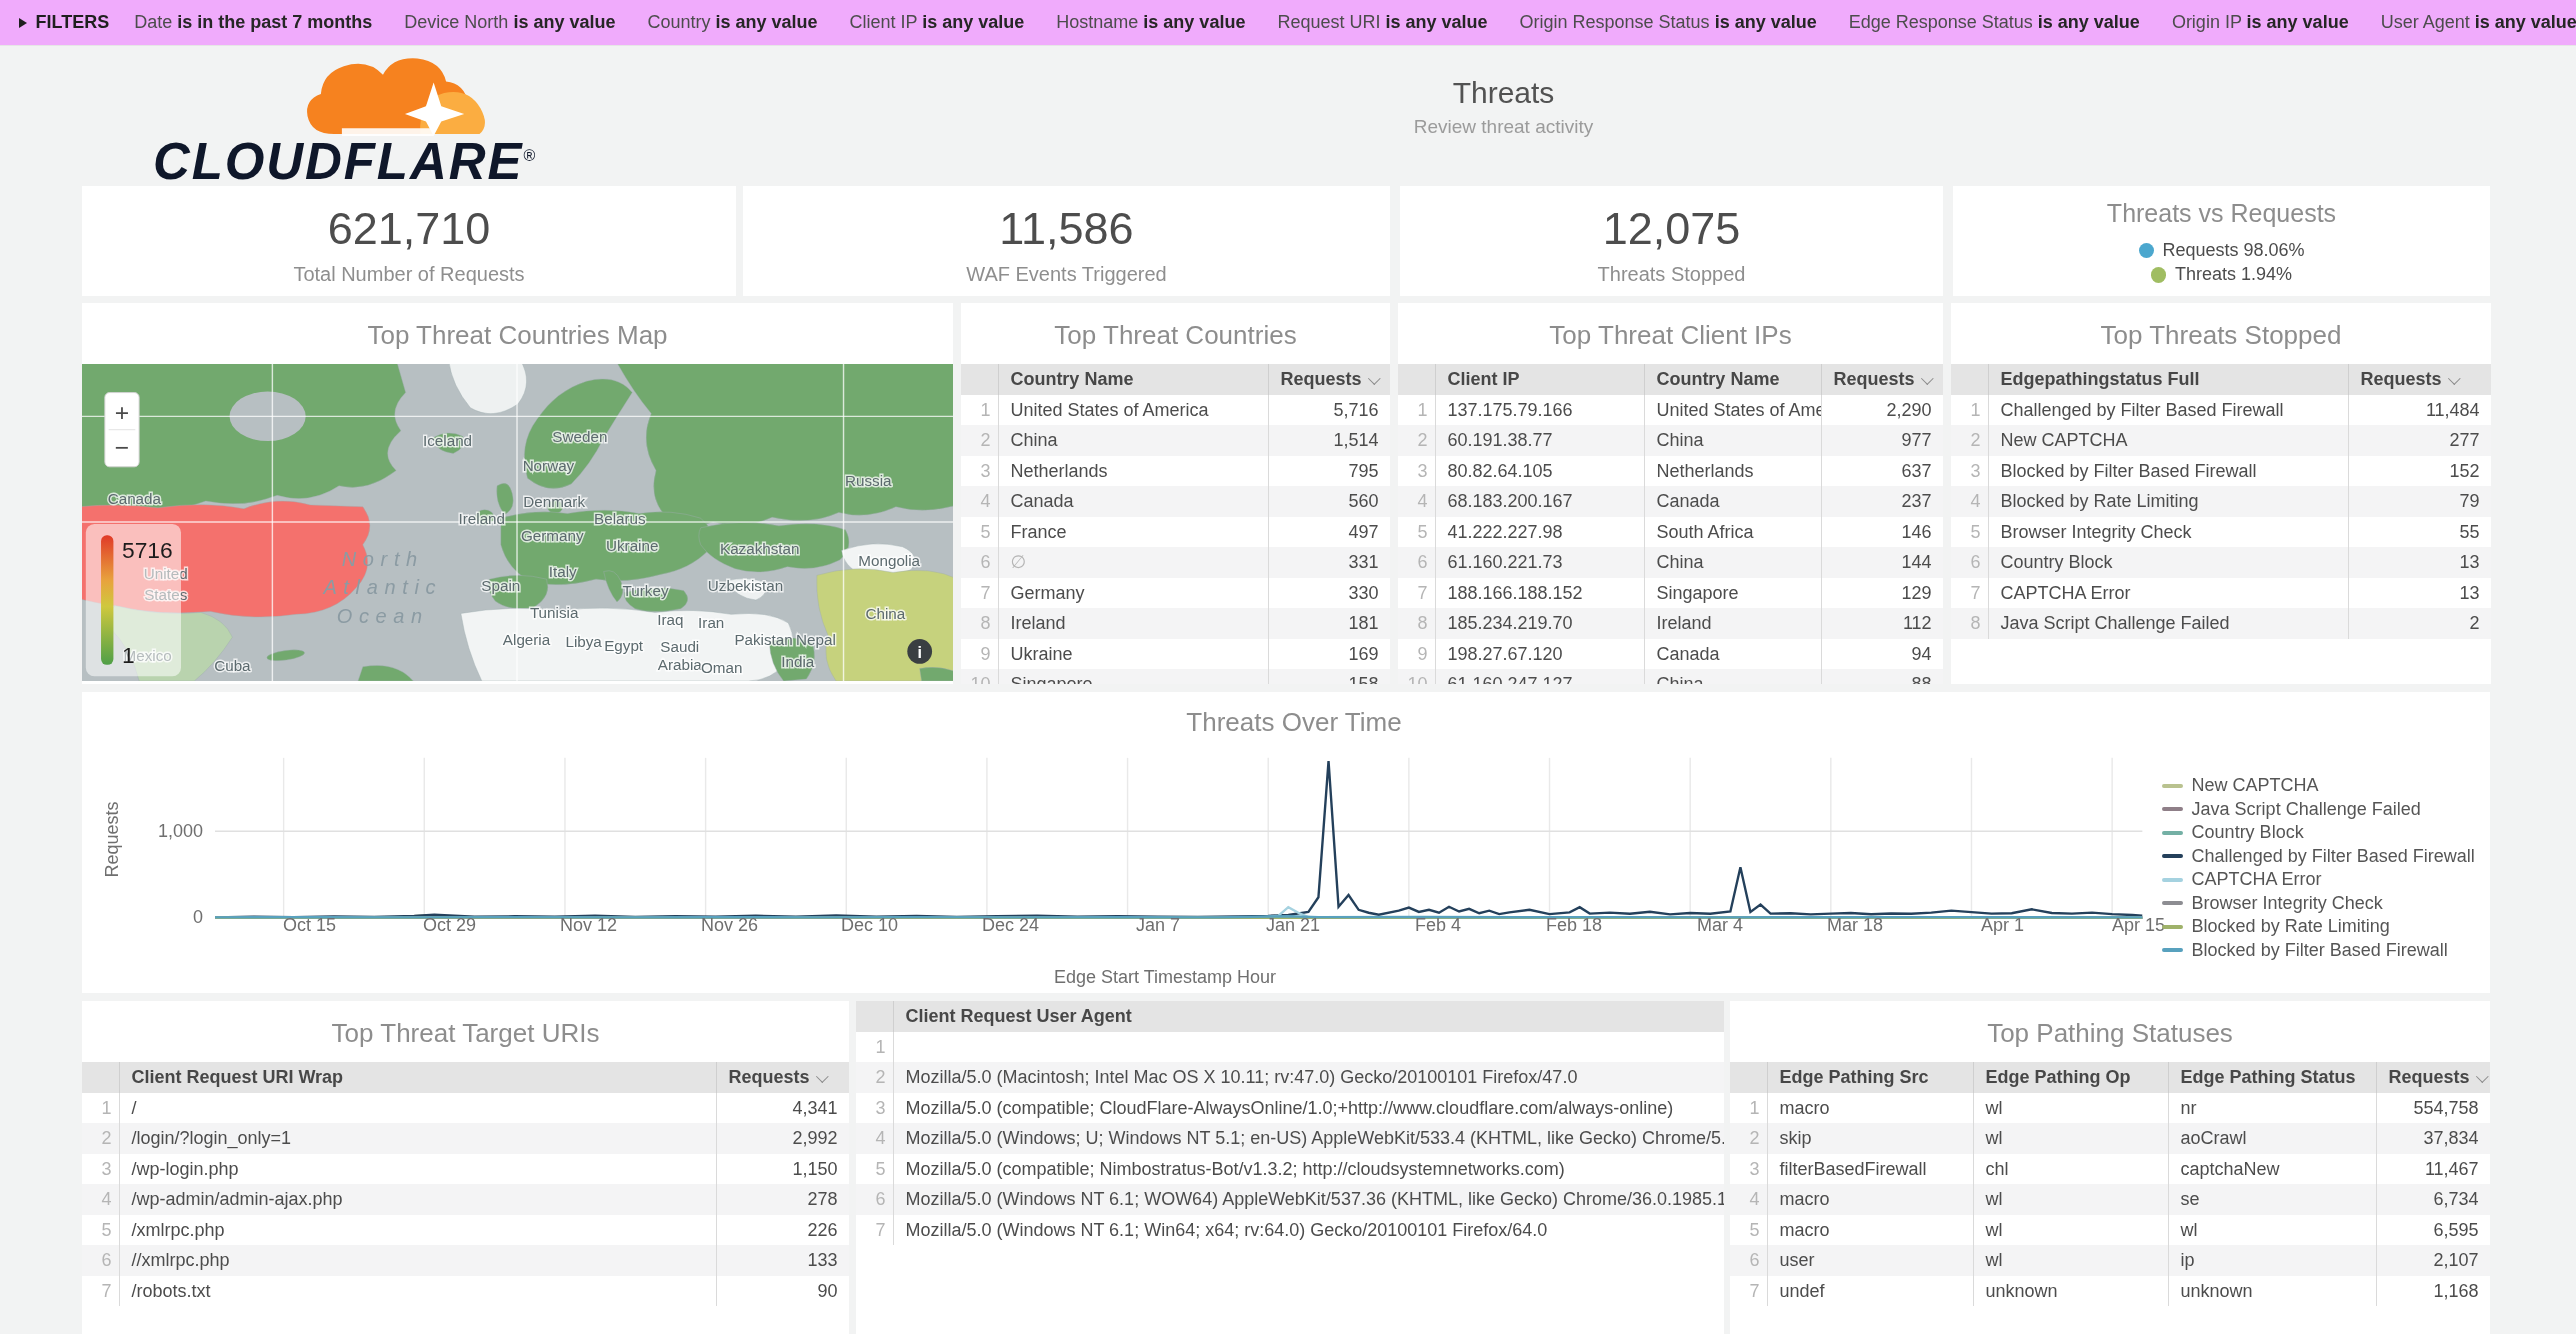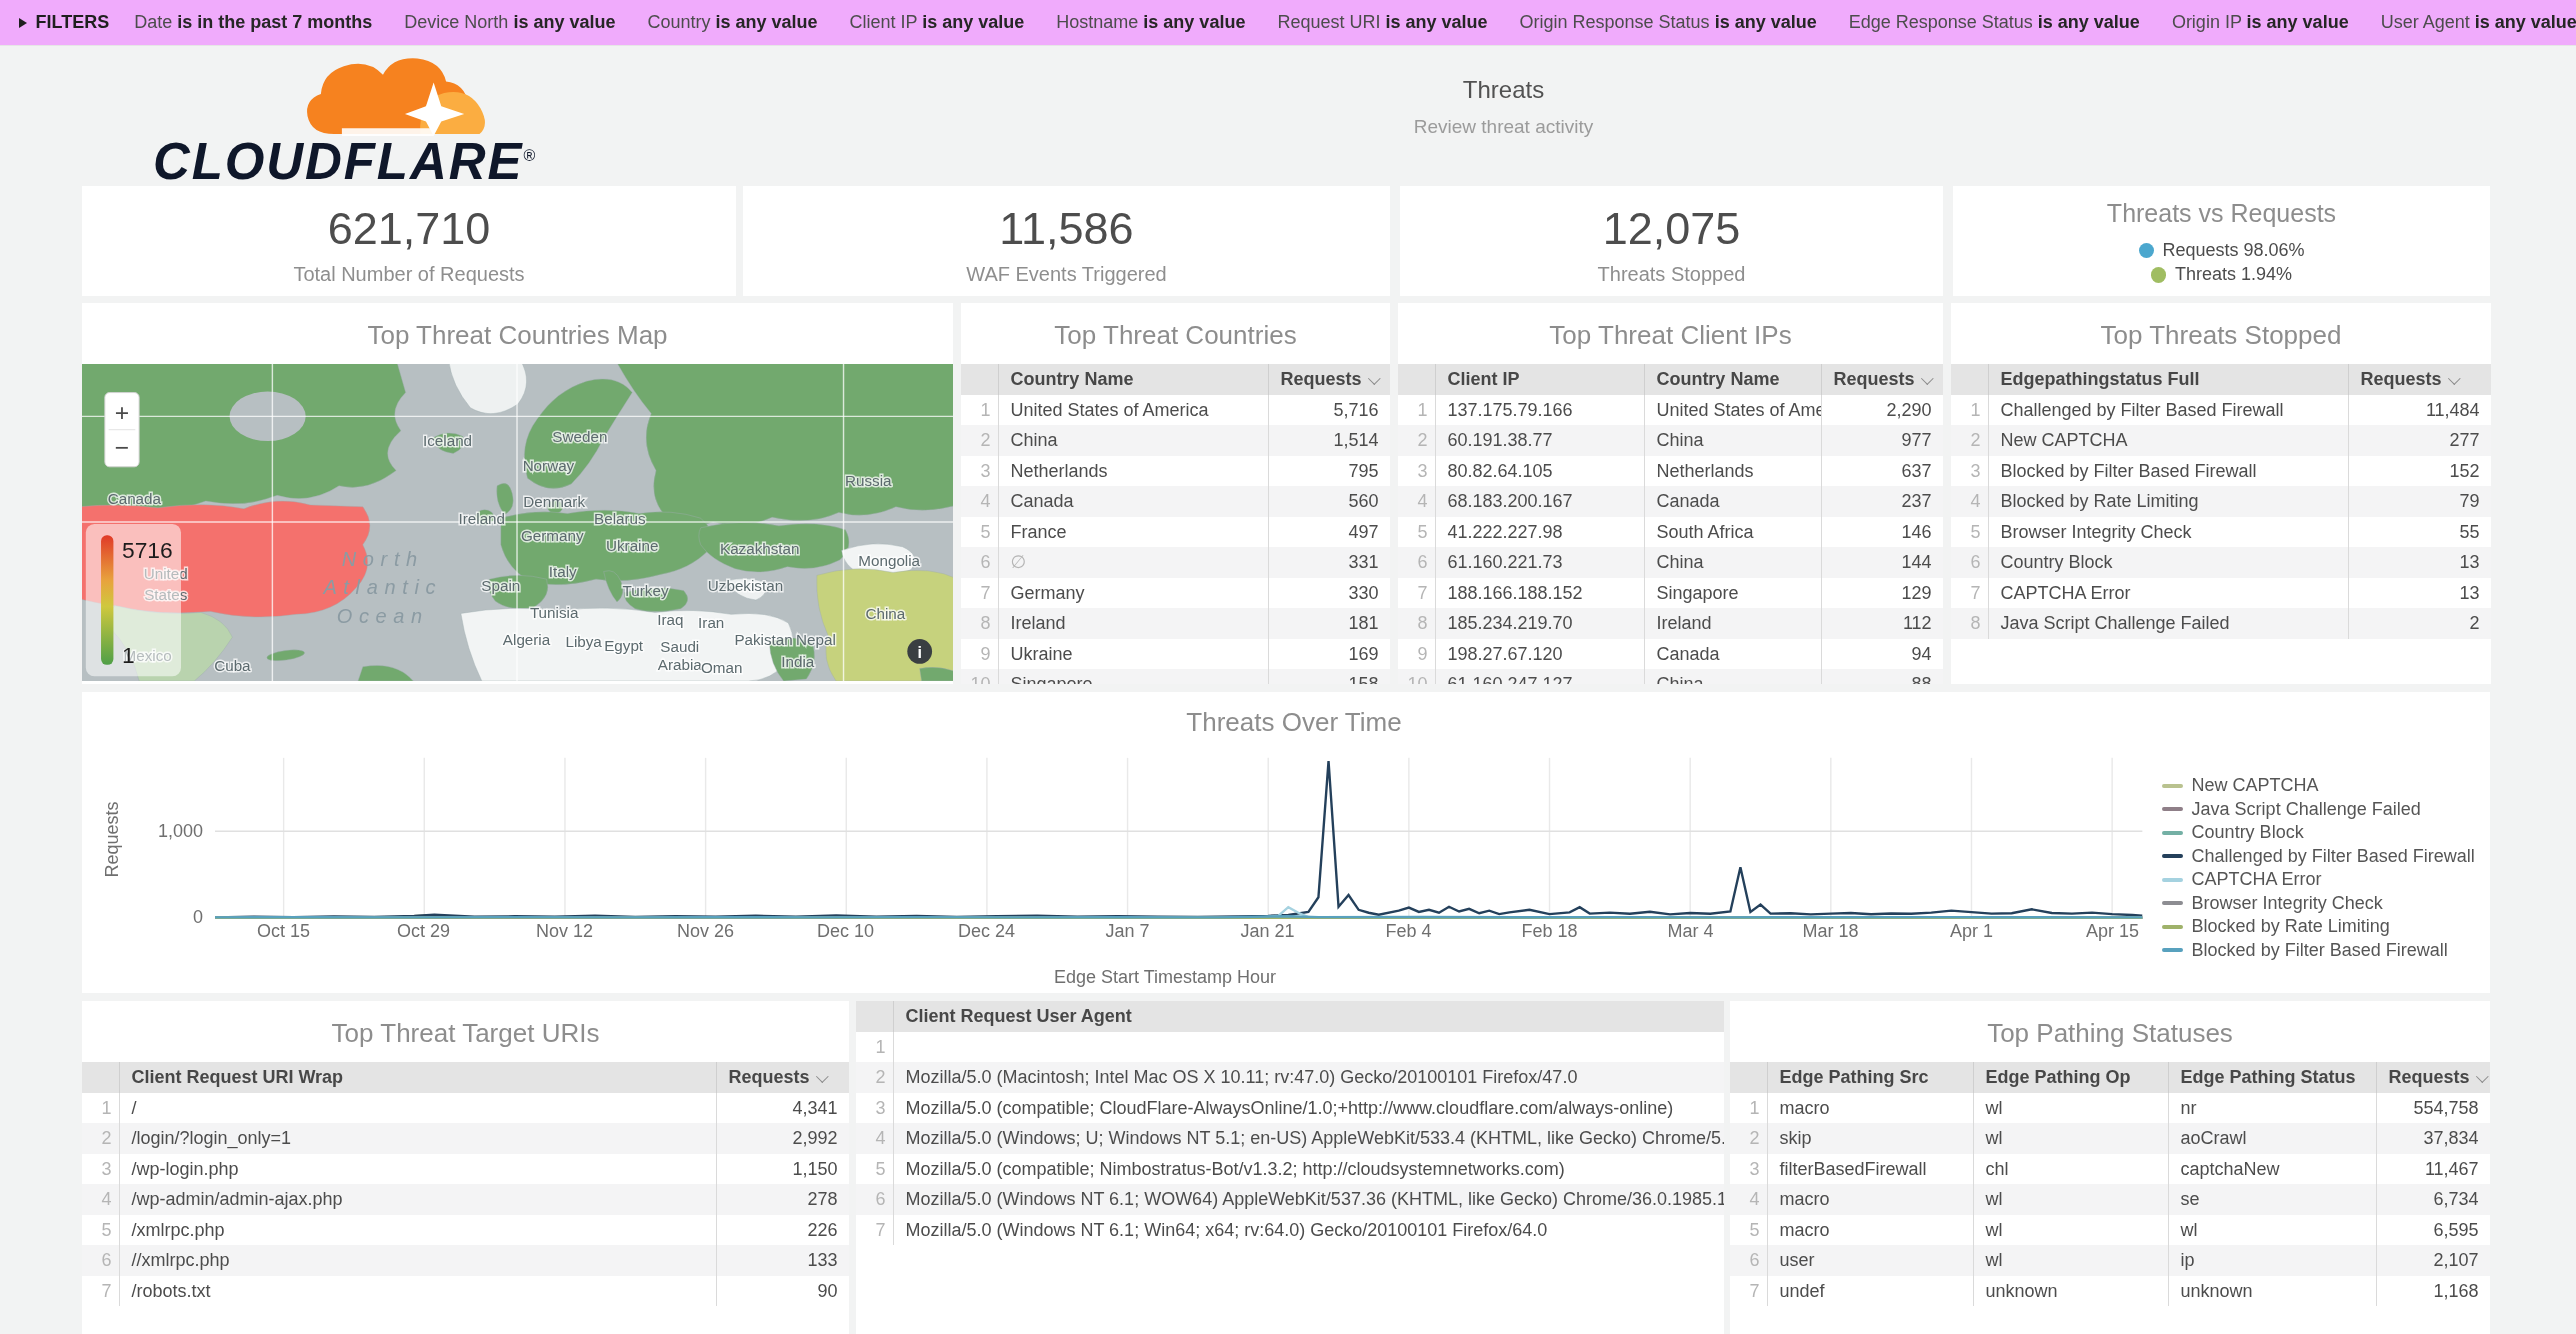--- a/index.html
+++ b/index.html
@@ -10,21 +10,21 @@
   .filters-toggle{display:flex;align-items:center;font-weight:bold;font-size:18px;color:#1f1f1f;margin-right:25px;cursor:pointer;flex:none;}
   .tri{width:0;height:0;border-left:8.6px solid #1f1f1f;border-top:5.7px solid transparent;border-bottom:5.7px solid transparent;margin-right:8.6px;}
   .f-item{font-size:18px;color:#4c4c4c;margin-right:32px;flex:none;cursor:pointer;}
   .f-item .f-val{font-weight:bold;color:#262626;}
 
   
   .logo{position:absolute;left:153px;top:48px;width:362px;}
   .logo .cloud{margin-left:122px;display:block;}
   .wordmark{font-size:51px;font-weight:800;letter-spacing:1.9px;color:#0f172a;line-height:1;font-style:italic;}
   .wordmark sup{font-size:16px;font-weight:400;}
-  .page-title{position:absolute;left:1313px;top:76px;width:381px;text-align:center;font-size:24px;color:#525252;}
+  .page-title{position:absolute;left:1313px;top:76px;width:381px;text-align:center;font-size:30px;color:#525252;}
   .page-subtitle{position:absolute;left:1313px;top:116px;width:381px;text-align:center;font-size:19px;color:#9b9b9b;}
 
   
   .card{position:absolute;background:#fff;overflow:hidden;}
   .card-title{text-align:center;font-size:26px;color:#8d8d8d;padding:17px 0 13.3px 0;}
 
   
   .stat-num{text-align:center;font-size:45px;color:#4d4d4d;margin-top:17px;}
   .stat-label{text-align:center;font-size:20px;color:#8e8e8e;margin-top:7.6px;}
   .tvr-title{text-align:center;font-size:25px;color:#8d8d8d;margin-top:13.3px;}
@@ -51,21 +51,21 @@
   .tbl-stopped .c-1{flex:1;} .tbl-stopped .c-2{flex:none;width:143px;}
   .tbl-uris .c-1{flex:1;} .tbl-uris .c-2{flex:none;width:133px;}
   .tbl-agents .c-1{flex:1;}
   .tbl-pathing .c-1{flex:none;width:205px;} .tbl-pathing .c-2{flex:none;width:195px;} .tbl-pathing .c-3{flex:none;width:208px;} .tbl-pathing .c-4{flex:1;}
 
   
   .chart-card{left:82px;top:692px;width:2408px;height:301px;}
   .chart-title{position:absolute;left:8px;width:100%;text-align:center;top:15.3px;font-size:26px;color:#8d8d8d;}
   .ylab{position:absolute;left:-27px;top:137px;font-size:18px;color:#6f6f6f;transform:rotate(-90deg);width:114px;text-align:center;}
   .ytick{position:absolute;width:59px;text-align:right;font-size:18px;color:#6f6f6f;}
-  .xtick{position:absolute;width:105px;text-align:center;font-size:18px;color:#6f6f6f;top:229px;}
+  .xtick{position:absolute;width:105px;text-align:right;font-size:18px;color:#6f6f6f;top:223px;}
   .xlab{position:absolute;left:654px;width:858px;text-align:center;top:275px;font-size:18px;color:#6f6f6f;}
   .chart-legend{position:absolute;left:2080px;top:82px;}
   .cl-item{display:flex;align-items:center;height:23.5px;font-size:18px;color:#555;cursor:pointer;}
   .cl-swatch{width:21px;height:3.8px;border-radius:1.9px;margin-right:8.6px;flex:none;}
 
   
   .map-svg text{font-family:"Liberation Sans",sans-serif;}
   .map-label{font-size:16px;fill:#5c6a6e;paint-order:stroke;stroke:#ffffff;stroke-width:3px;stroke-opacity:.75;text-anchor:middle;}
   .ocean-label{font-size:21px;fill:#8b9ba3;font-style:italic;letter-spacing:7px;text-anchor:middle;}
   .mapzoom-txt{font-size:26px;fill:#4a4a4a;text-anchor:middle;cursor:pointer;}

